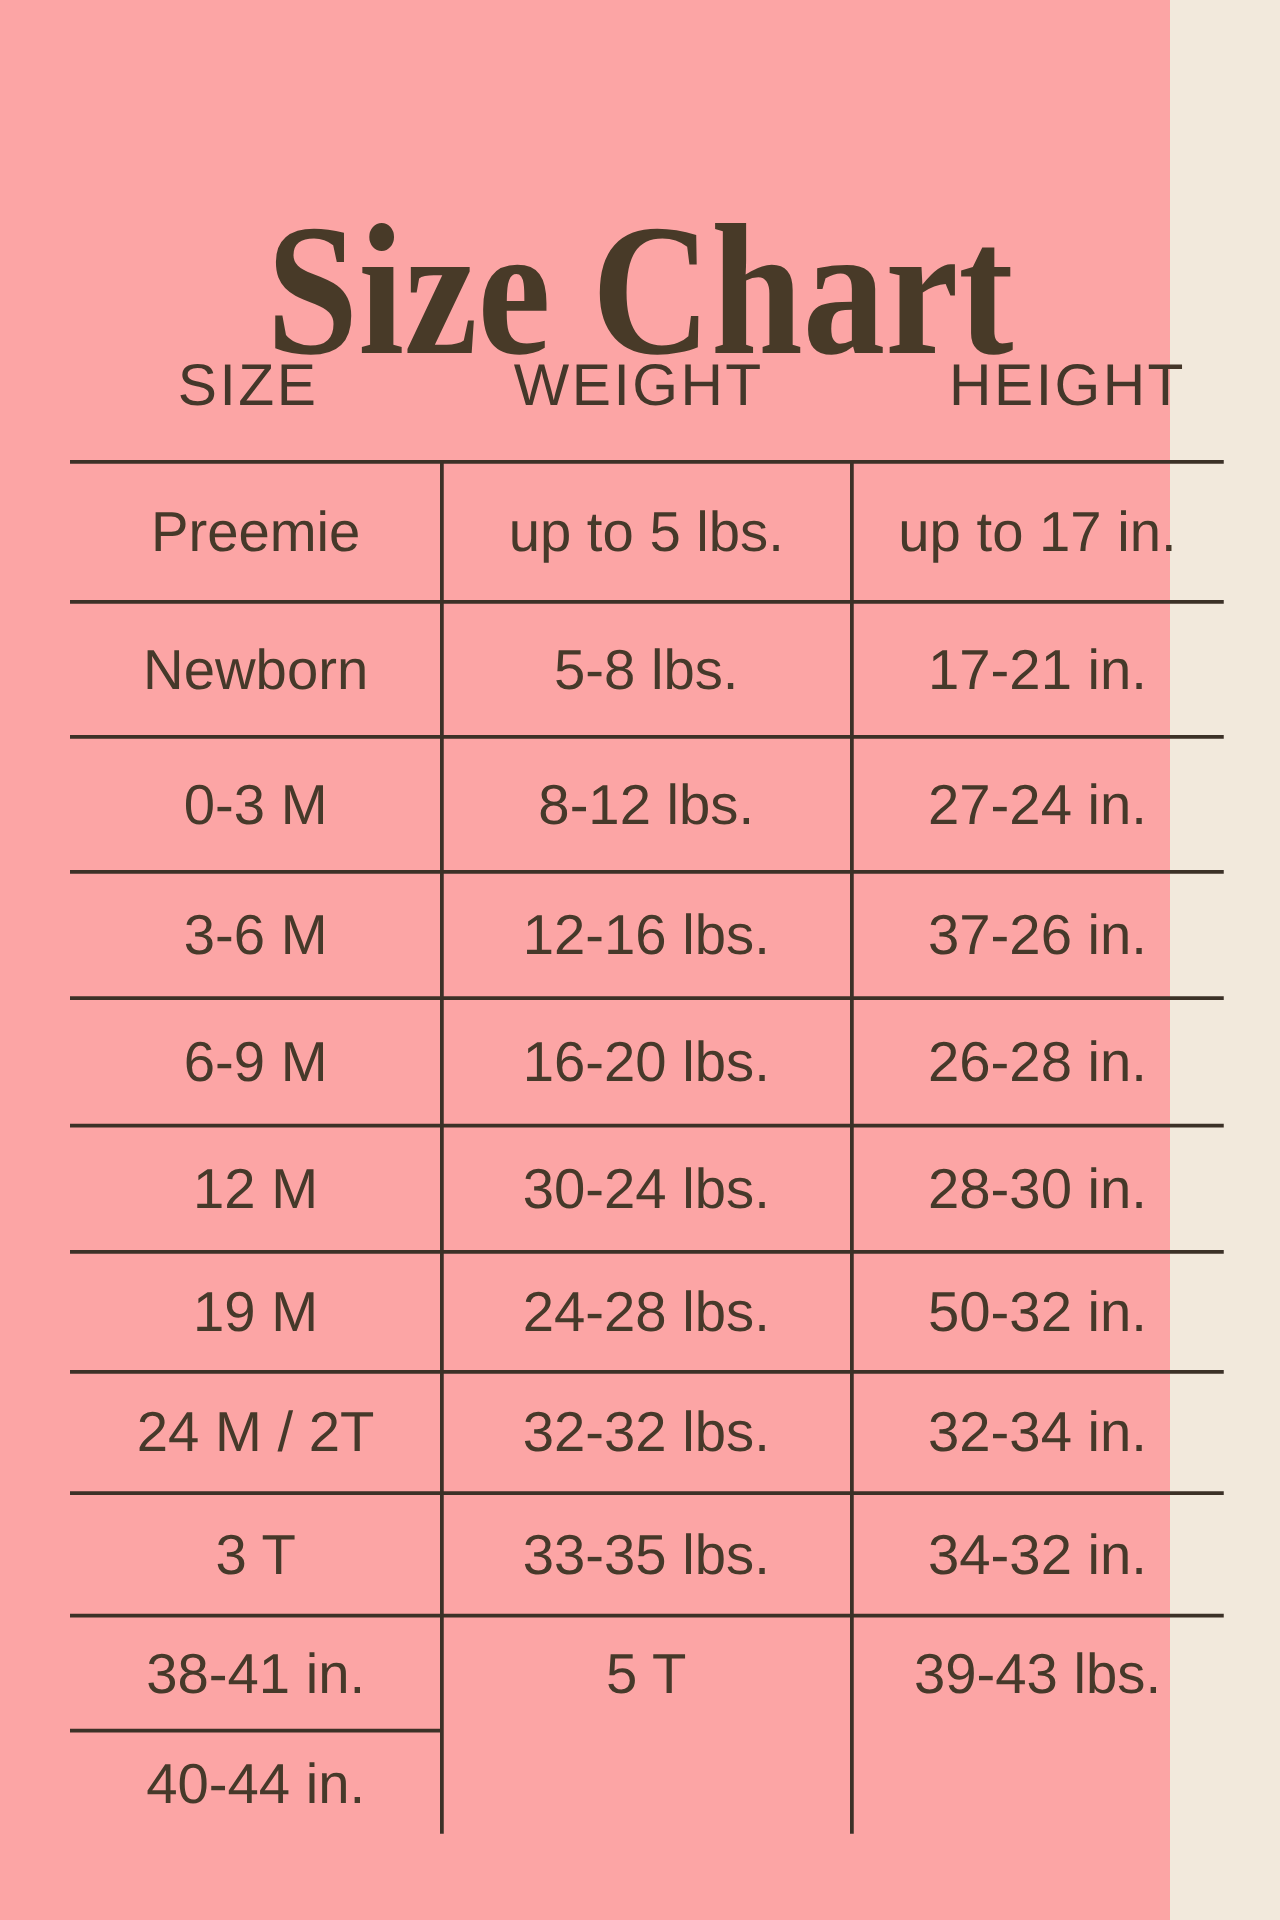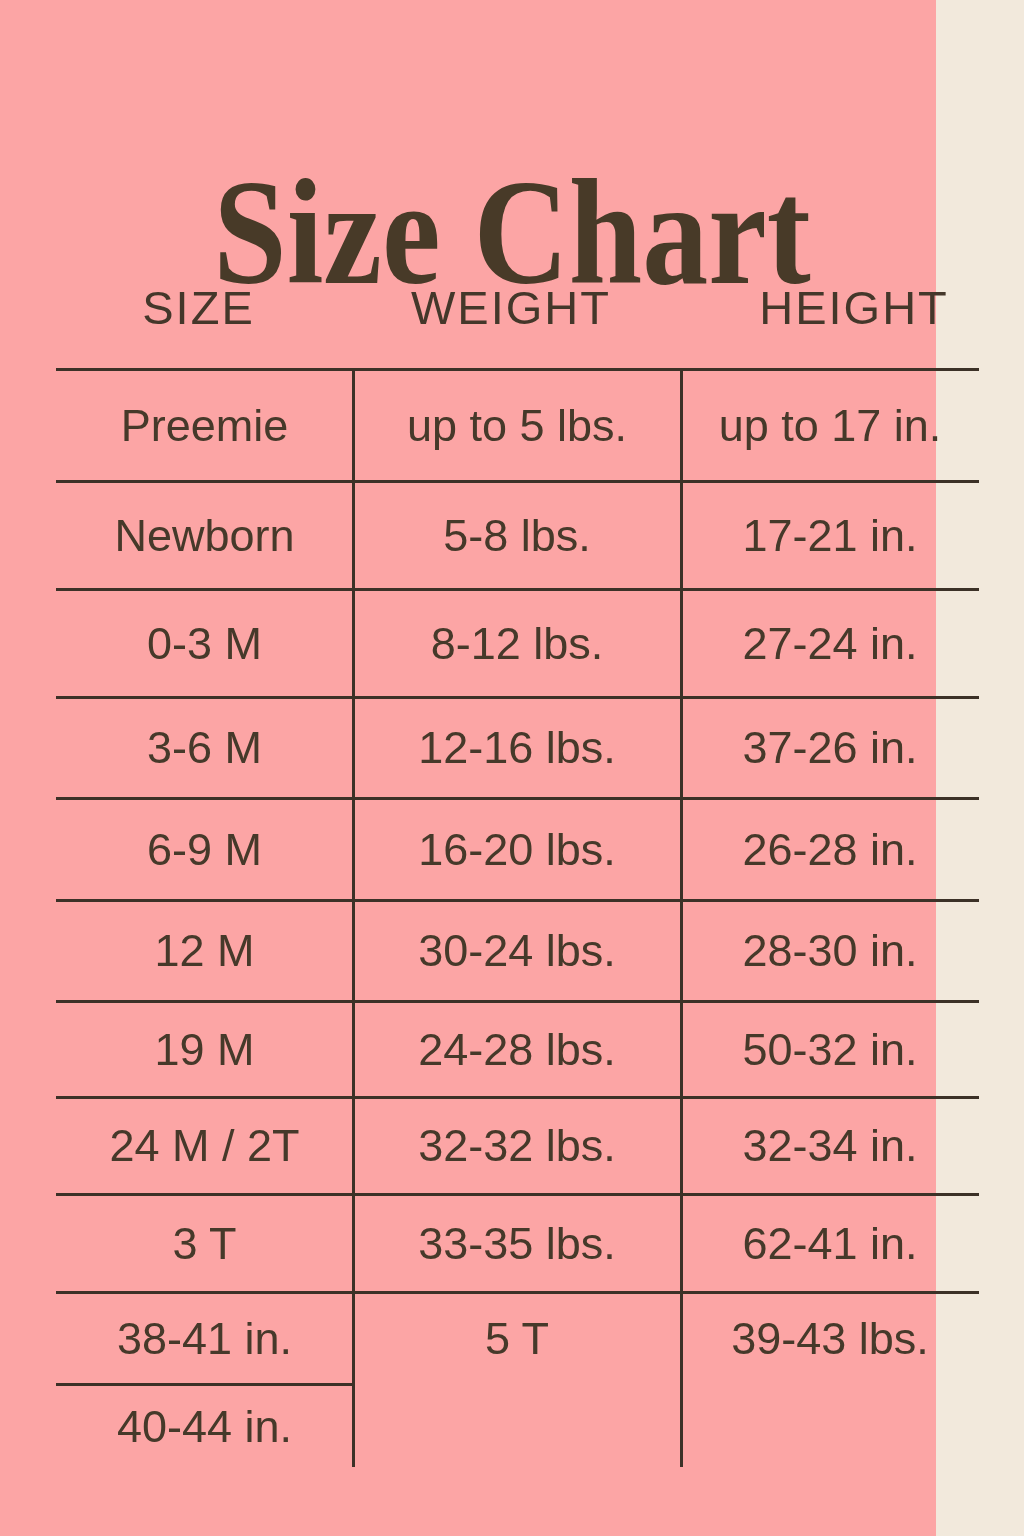--- a/index.html
+++ b/index.html
@@ -114,21 +114,21 @@
     <div class="cell">19 M</div>
     <div class="cell">24-28 lbs.</div>
     <div class="cell">50-32 in.</div>
 
     <div class="cell">24 M / 2T</div>
     <div class="cell">32-32 lbs.</div>
     <div class="cell">32-34 in.</div>
 
     <div class="cell">3 T</div>
     <div class="cell">33-35 lbs.</div>
-    <div class="cell">62-41 in.</div>
+    <div class="cell">34-32 in.</div>
 
     <div class="cell">38-41 in.</div>
 
     <div class="cell">5 T</div>
     <div class="cell">39-43 lbs.</div>
     <div class="cell">40-44 in.</div>
 
     <div class="vline vline-1"></div>
     <div class="vline vline-2"></div>
   </div>

